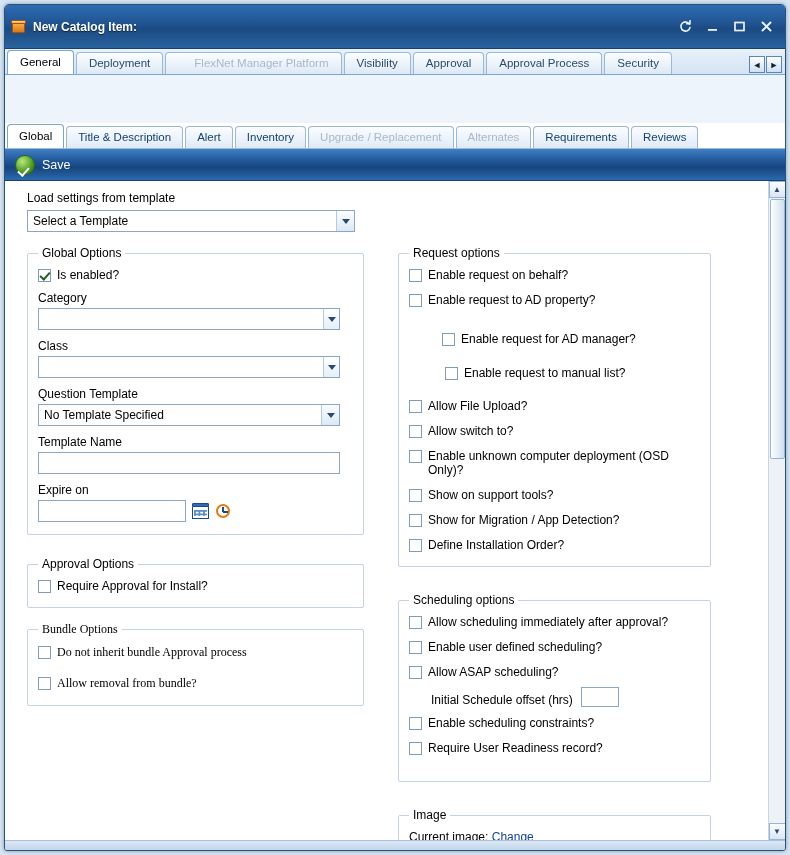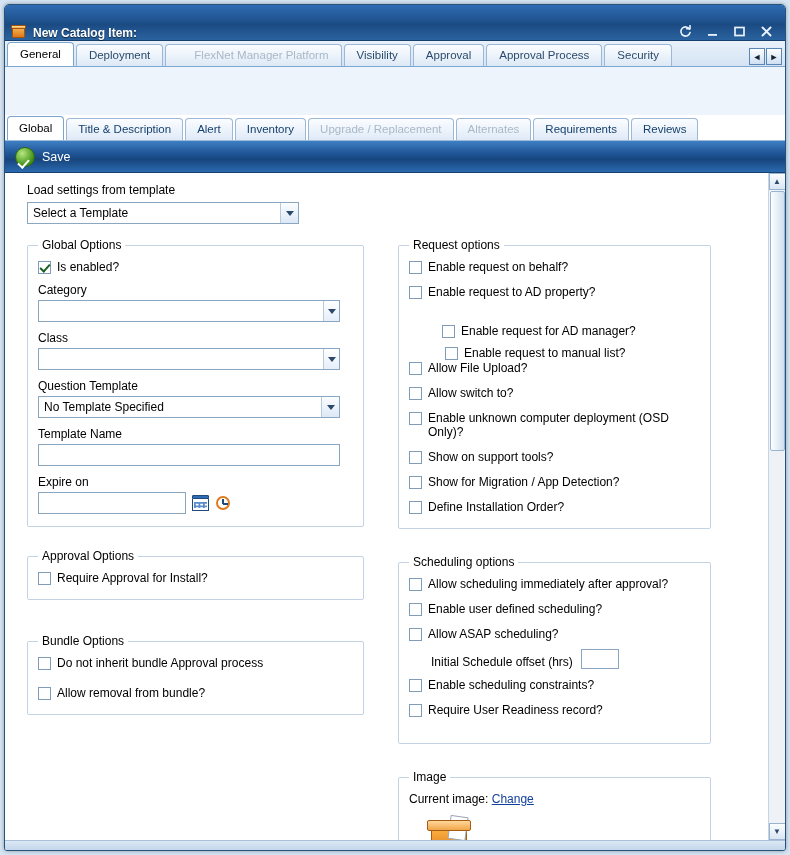--- a/index.html
+++ b/index.html
@@ -19,24 +19,24 @@
     border: 1px solid #26527e;
     border-radius: 5px 5px 3px 3px;
     background: #eef4fb;
     box-shadow: 0 0 4px rgba(0,0,0,.35);
     overflow: hidden;
     display: flex;
     flex-direction: column;
   }
   
   .titlebar {
-    height: 36px;
+    height: 44px;
     background: linear-gradient(180deg, #2f6cb3 0%, #1f538f 45%, #1b4a82 55%, #2a639f 100%);
     display: flex;
-    align-items: flex-end;
+    align-items: center;
     padding: 0 4px 0 6px;
     color: #fff;
     flex: none;
     border-bottom: 1px solid #17406f;
   }
   .title-icon {
     width: 16px; height: 16px;
     margin-right: 6px;
     position: relative;
     flex: none;
@@ -409,21 +409,21 @@
   <div class="savebar">
     <div class="save-ico"></div>
     <div class="save-label">Save</div>
   </div>
 
   <div class="bodywrap">
     <div class="content">
 
       <div class="template-row">
         <div class="lbl">Load settings from template</div>
-        <div class="combo" style="width:272px;margin-top:5px;">
+        <div class="combo" style="width:328px;margin-top:5px;">
           <span>Select a Template</span>
           <span class="arrow">
               <i></i>
             </span>
         </div>
       </div>
 
       <div class="cols">
 
         <div class="col-left">
@@ -480,21 +480,21 @@
           </fieldset>
 
           <fieldset style="margin-top:22px;">
             <legend>Approval Options</legend>
             <div class="chkrow" style="margin-bottom:2px;">
               <span class="chk"></span>
               <span>Require Approval for Install?</span>
             </div>
           </fieldset>
 
-          <fieldset style="margin-top:34px;">
+          <fieldset style="margin-top:14px;font-family:Liberation Serif, serif;">
             <legend>Bundle Options</legend>
             <div class="chkrow" style="margin-bottom:16px;">
               <span class="chk"></span>
               <span>Do not inherit bundle Approval process</span>
             </div>
             <div class="chkrow" style="margin-bottom:2px;">
               <span class="chk"></span>
               <span>Allow removal from bundle?</span>
             </div>
           </fieldset>
@@ -505,25 +505,25 @@
           <fieldset>
             <legend>Request options</legend>
             <div class="chkrow" style="margin-bottom:11px;">
               <span class="chk"></span>
               <span>Enable request on behalf?</span>
             </div>
             <div class="chkrow" style="margin-bottom:25px;">
               <span class="chk"></span>
               <span>Enable request to AD property?</span>
             </div>
-            <div class="chkrow" style="margin-bottom:8px;padding-left:33px;">
+            <div class="chkrow" style="margin-bottom:20px;padding-left:33px;">
               <span class="chk"></span>
               <span>Enable request for AD manager?</span>
             </div>
-            <div class="chkrow" style="margin-bottom:1px;padding-left:36px;">
+            <div class="chkrow" style="margin-bottom:19px;padding-left:36px;">
               <span class="chk"></span>
               <span>Enable request to manual list?</span>
             </div>
             <div class="chkrow" style="margin-bottom:11px;">
               <span class="chk"></span>
               <span>Allow File Upload?</span>
             </div>
             <div class="chkrow" style="margin-bottom:11px;text-align:right;">
               <span class="chk"></span>
               <span>Allow switch to?</span>

